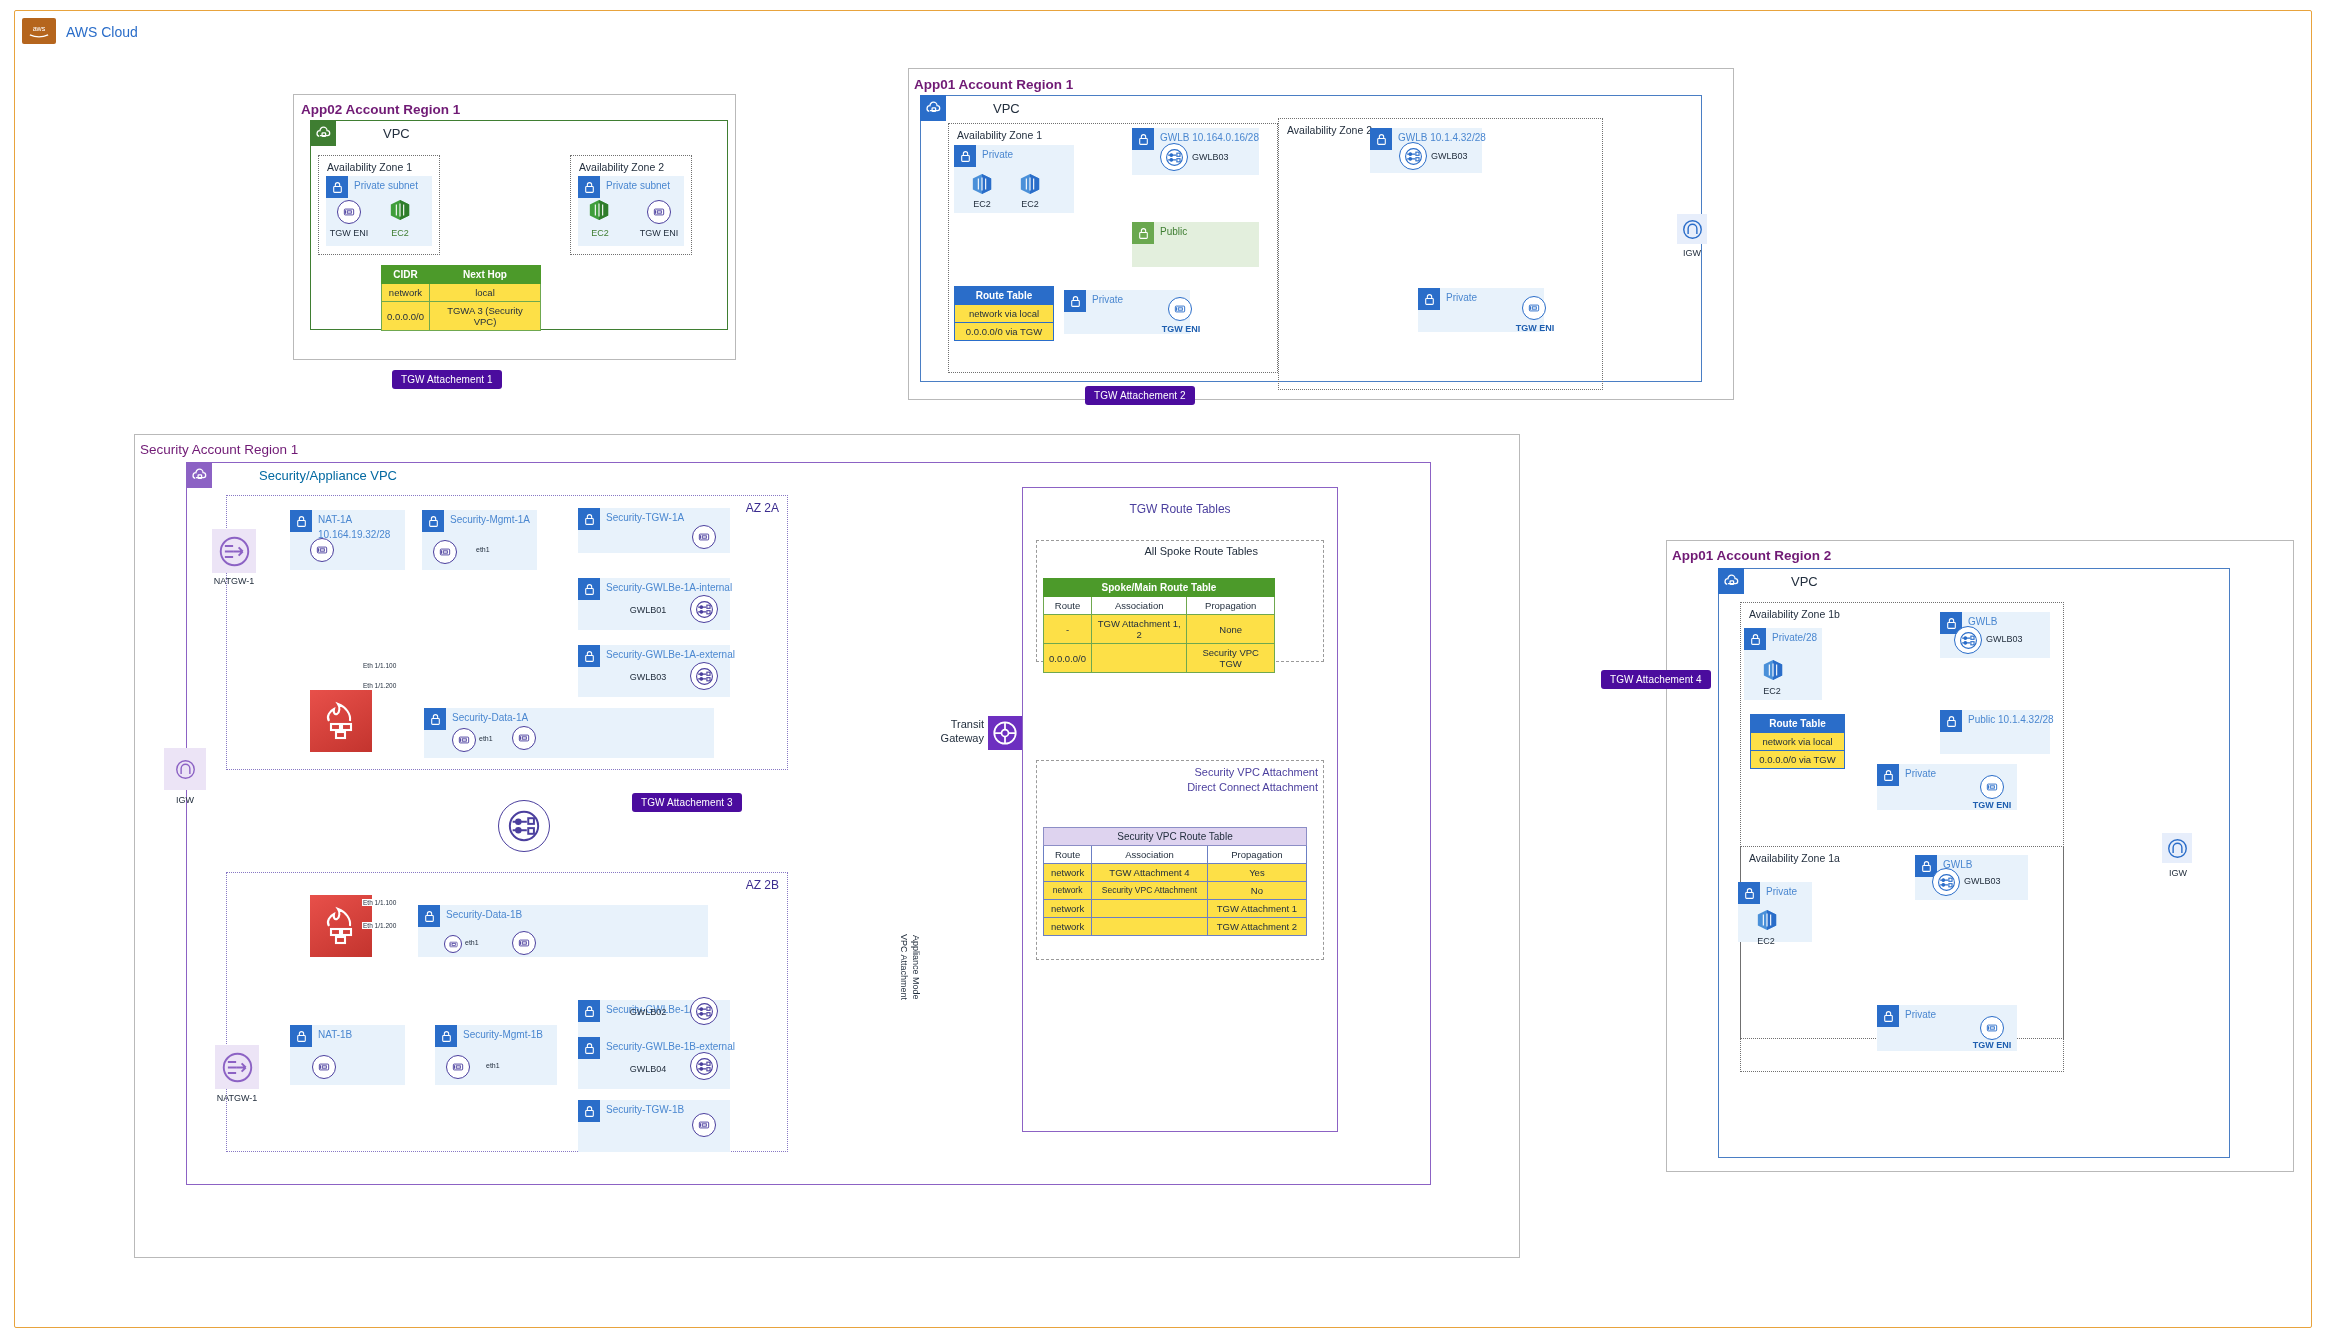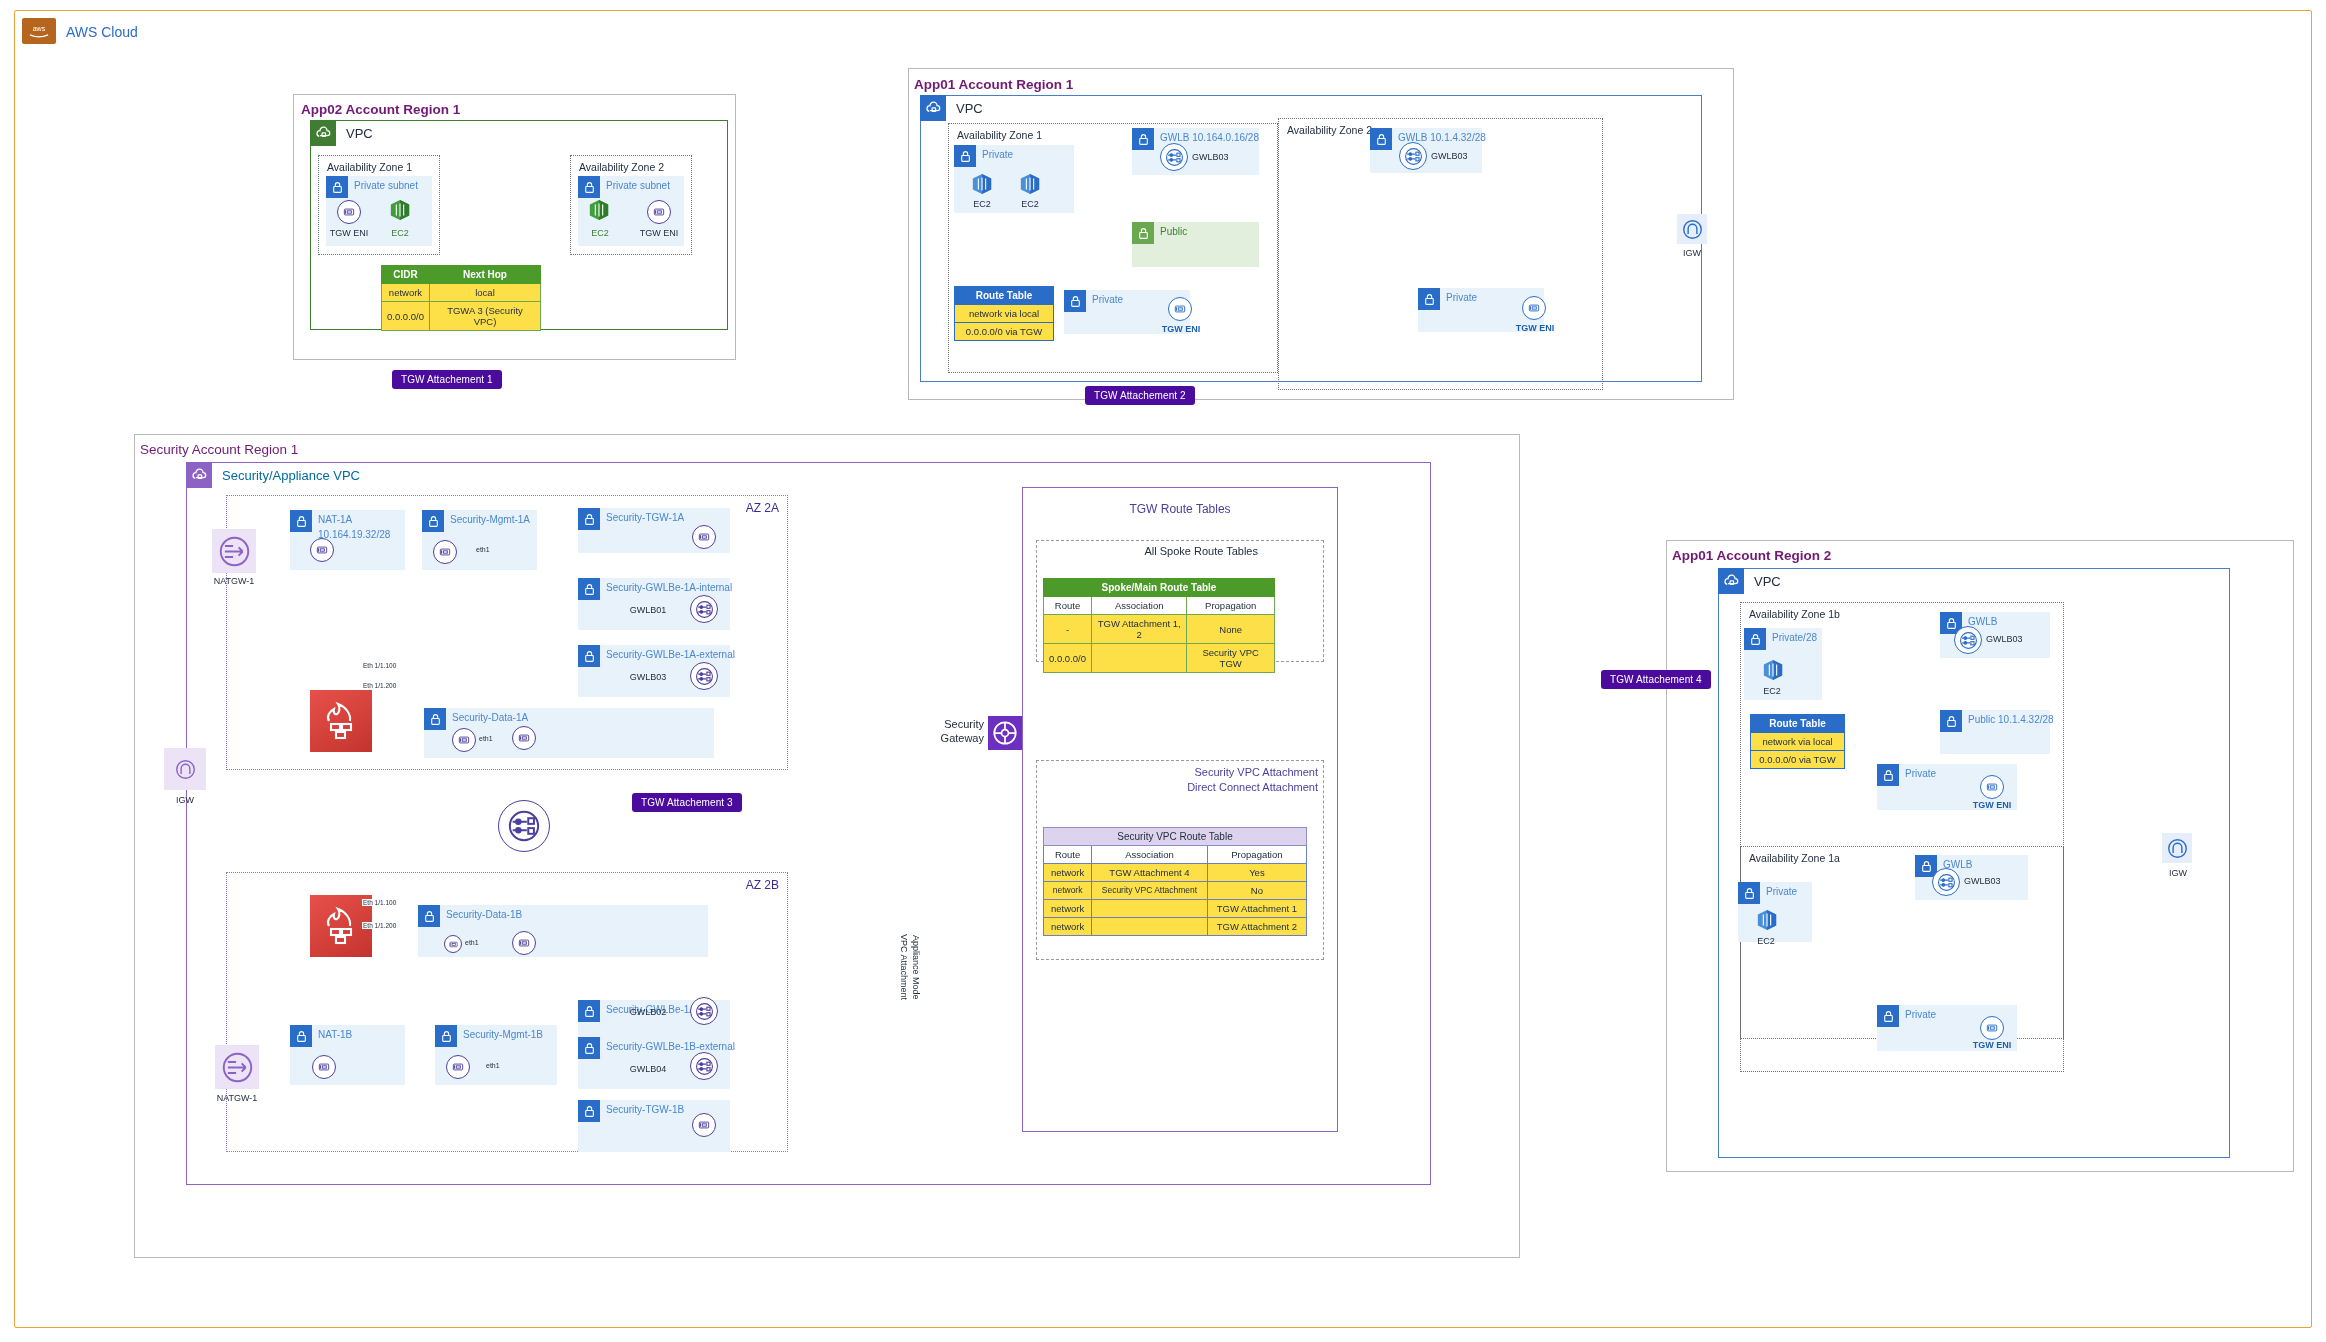--- a/index.html
+++ b/index.html
@@ -26,21 +26,21 @@
     left:66px; top:24px; font-size:14px; color:#2a6dc9; font-weight:400;
   }
 
   
   .group-title { font-size:13.5px; font-weight:bold; color:#701a75; }
   .group-title.thin { font-weight:normal; }
 
   .vpc-box { border:1.2px solid #4a7ec4; background:#fff; }
   .vpc-box.green { border-color:#3f7e32; }
 
-  .vpc-hdr { position:absolute; left:-1px; top:-1px; display:flex; align-items:center; }
+  .vpc-hdr { position:absolute; left:-1px; top:-1px; display:flex; align-items:center;gap:37px; }
   .vpc-icon { width:26px; height:26px; background:#3f7e32; display:flex; align-items:center; justify-content:center; }
   .vpc-icon.blue { background:#2a6dc9; }
   .vpc-icon.purple { background:#8c62c4; }
   .vpc-icon svg { width:17px; height:17px; }
   .vpc-name { font-size:13px; margin-left:10px; color:#232f3e; }
   .vpc-name.purple { color:#0369a1; }
 
   .az-box { border:1.3px dashed #707070; }
   .az-box.dotted { border-style:dotted; }
   .az-label { position:absolute; left:8px; top:5px; font-size:10.5px; color:#232f3e; }
@@ -792,21 +792,21 @@
 </div>
 
 <div class="tgw-core" style="left:988px; top:716px;">
   <svg viewBox="0 0 24 24" fill="none" stroke="#fff" stroke-width="1.5">
       <circle cx="12" cy="12" r="9.2"></circle>
       <circle cx="12" cy="12" r="3"></circle>
       <path d="M12 2.8V9M12 15v6.2M2.8 12H9M15 12h6.2"></path>
     </svg>
 </div>
 <div class="abs" style="left:932px; top:718px; width:52px; font-size:11px; text-align:right; line-height:1.25;">
-  <div>Security</div>
+  <div>Transit</div>
   <div>Gateway</div>
 </div>
 
 <div class="abs" style="left:1022px; top:487px; width:316px; height:645px; border:1.2px solid #8c62c4; background:#fff;"></div>
 <div class="panel-title" style="left:1022px; top:502px; width:316px;">TGW Route Tables</div>
 
 <div class="abs" style="left:1036px; top:540px; width:288px; height:122px; border:1.2px dashed #9a9a9a;"></div>
 <div class="sub-note" style="left:976px; top:545px; width:282px;">All Spoke Route Tables</div>
 
 <table class="rt" style="left:1043px; top:578px; width:232px;">

